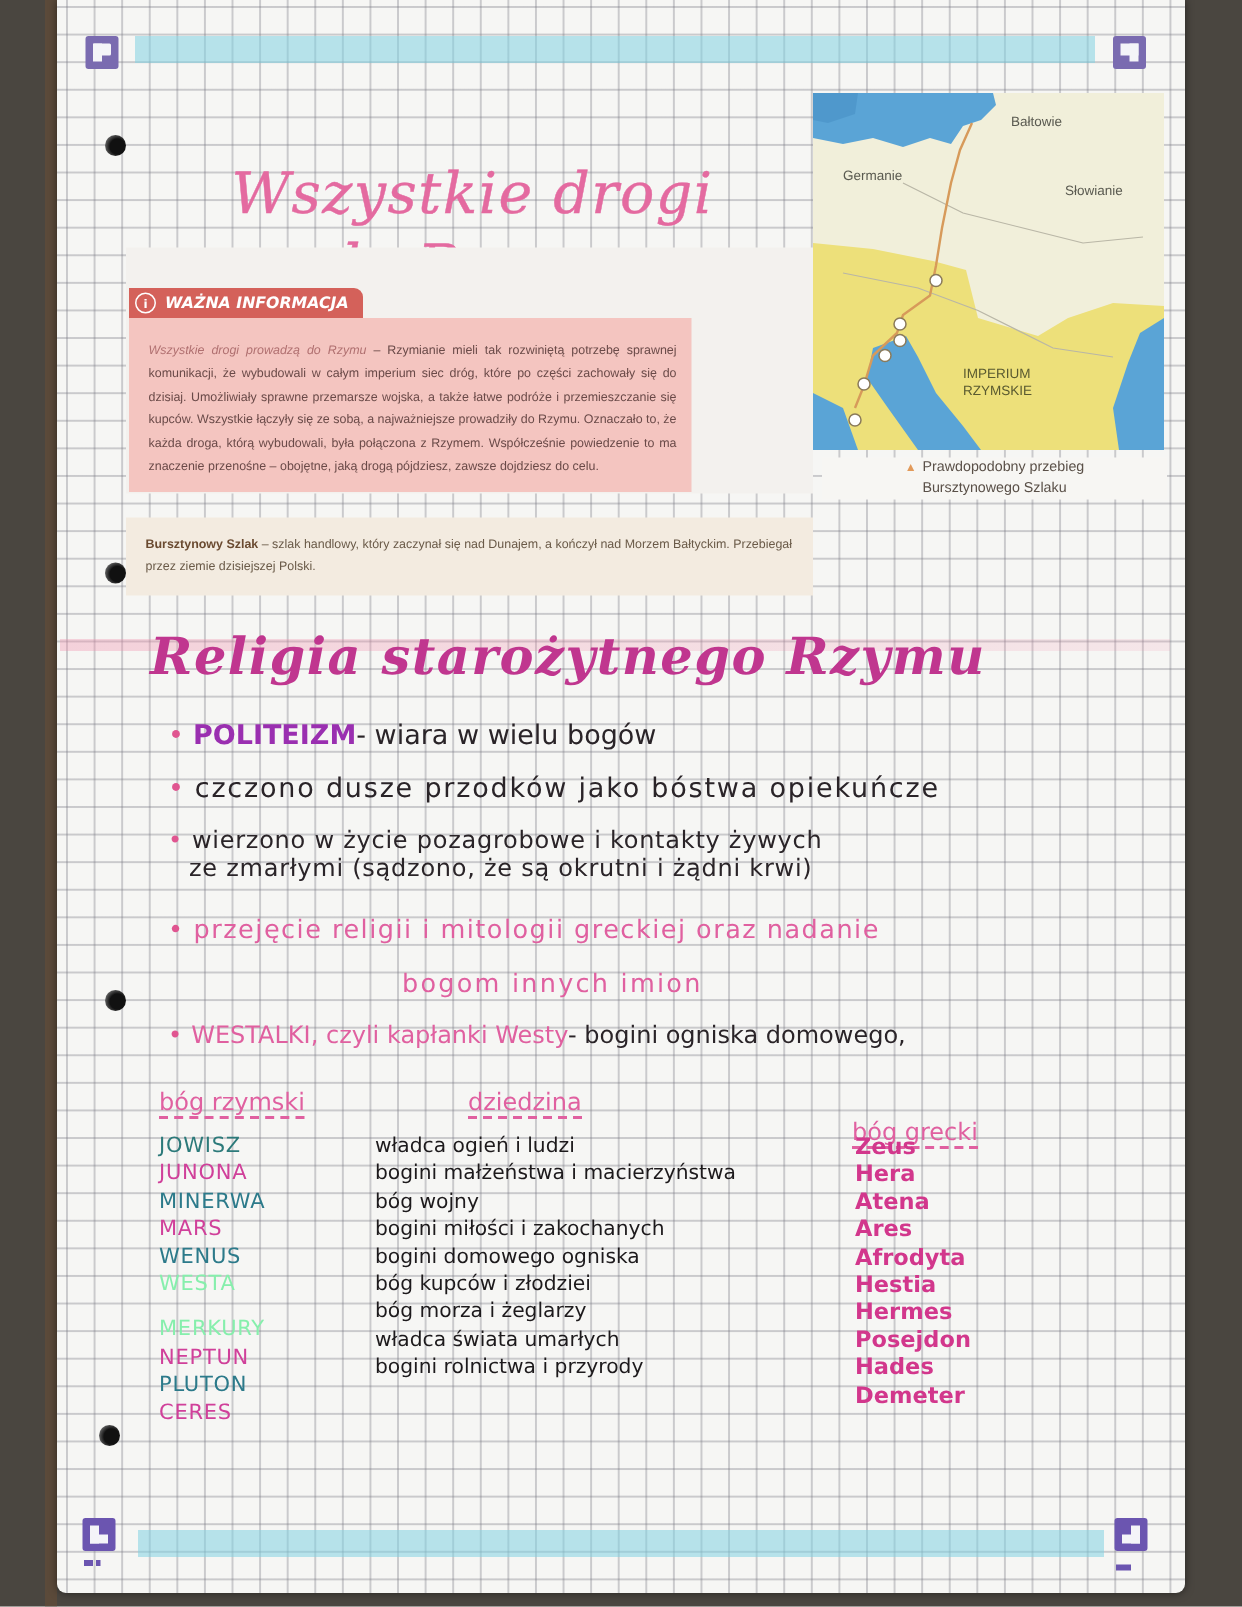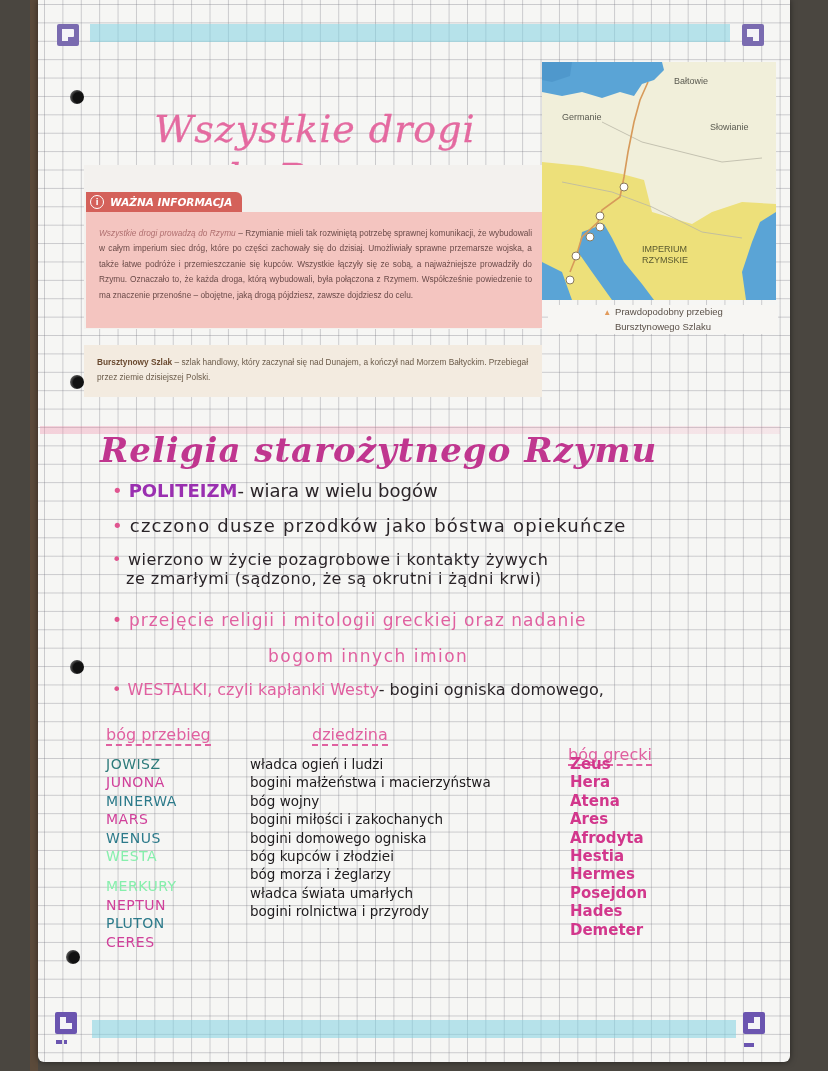--- a/index.html
+++ b/index.html
@@ -70,21 +70,21 @@
     background:#d4615a; color:#fff; font-size:10.5px; font-weight:bold;
     font-style:italic; display:flex; align-items:center;
     border-radius:0 6px 0 0;
   }
   .info-tab .icon {
     width:12px; height:12px; border:1.5px solid #fff; border-radius:50%;
     margin:0 6px 0 4px; font-size:8px; display:flex; align-items:center;
     justify-content:center; font-style:normal;
   }
   .info-body {
-    position:absolute; left:86px; top:212px; width:456px; height:116px;
+    position:absolute; left:86px; top:212px; width:375px; height:116px;
     background:#f4c5c0; box-sizing:border-box; padding:14px 10px 0 13px;
     font-family:"Liberation Sans", sans-serif; font-size:8.3px;
     line-height:15.4px; color:#6a4a48; text-align:justify;
   }
   .info-body .lead { font-style:italic; color:#b07070; }
 
   
   .amber-box {
     position:absolute; left:84px; top:345px; width:458px; height:52px;
     background:#f3ebe0; box-sizing:border-box; padding:10px 10px 0 13px;
@@ -109,21 +109,21 @@
     position:absolute; left:40px; top:426px; width:740px; height:8px;
     background:linear-gradient(to right, rgba(240,140,170,0.35), rgba(240,140,170,0.15));
   }
 
   .hand {
     position:absolute; font-family:"DejaVu Sans", sans-serif;
     white-space:nowrap; color:#2a2428;
   }
   .h-title {
     left:100px; top:418px; color:#c0368f; font-family:"DejaVu Serif", serif;
-    font-style:italic; font-size:34px; font-weight:bold; letter-spacing:1px;margin-top:12px;
+    font-style:italic; font-size:34px; font-weight:bold; letter-spacing:1px;
   }
   .bullet { color:#e05590; margin-right:6px; }
   .row1 { left:112px; top:480px; font-size:18px; }
   .row1 .kw { color:#9a2fb0; font-weight:bold; }
   .row2 { left:112px; top:515px; font-size:18px; letter-spacing:1.2px; }
   .row3 { left:112px; top:550px; font-size:16px; line-height:19px; letter-spacing:0.5px; }
   .row4 { left:112px; top:610px; font-size:17px; color:#e060a0; letter-spacing:1px; }
   .row4b { left:268px; top:646px; font-size:17px; color:#e060a0; letter-spacing:1.5px; }
   .row5 { left:112px; top:680px; font-size:16px; line-height:19px; }
   .row5 .pink { color:#e060a0; }
@@ -243,21 +243,21 @@
   <div style="padding-left:14px;">ze zmarłymi (sądzono, że są okrutni i żądni krwi)</div>
 </div>
 <div class="hand row4">
   <span class="bullet">•</span><span>przejęcie religii i mitologii greckiej oraz nadanie</span>
 </div>
 <div class="hand row4b">bogom innych imion</div>
 <div class="hand row5">
   <div><span class="bullet">•</span><span class="pink">WESTALKI, czyli kapłanki Westy</span><span>- bogini ogniska domowego,</span></div>
 </div>
 
-<div class="th th1">bóg przebieg</div>
+<div class="th th1">bóg rzymski</div>
 <div class="th th2">dziedzina</div>
 <div class="th th3">bóg grecki</div>
 
 <div class="gods col-roman" id="col-roman">
   <div style="color: rgb(44, 122, 122);">JOWISZ</div>
   <div style="color: rgb(208, 64, 154);">JUNONA</div>
   <div style="color: rgb(44, 122, 138);">MINERWA</div>
   <div style="color: rgb(208, 64, 154);">MARS</div>
   <div style="color: rgb(44, 122, 138);">WENUS</div>
   <div style="color: #86efac;">WESTA</div>

